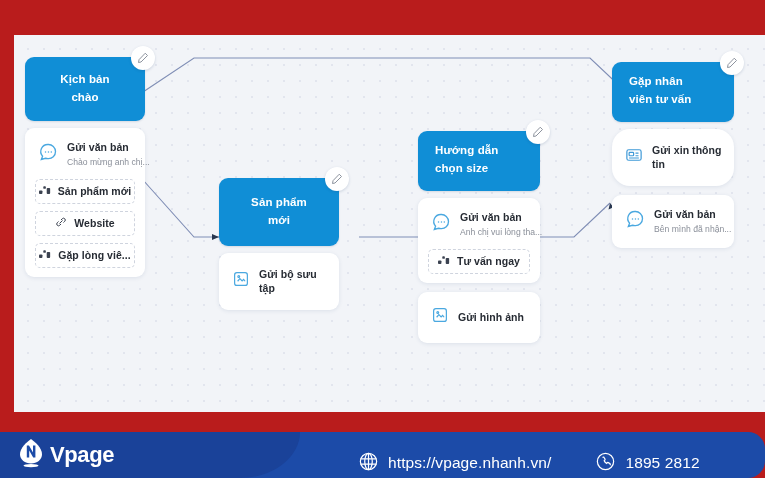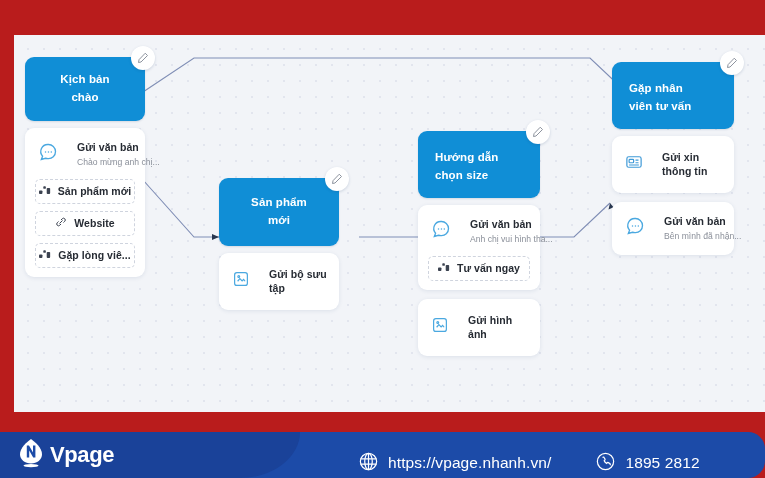--- a/index.html
+++ b/index.html
@@ -30,21 +30,21 @@
 
   .hdr {
     position: relative;
     background: #108ed6;
     border-radius: 9px;
     color:#fff;
     font-weight: bold;
     font-size: 11.5px;
     letter-spacing: .1px;
     line-height: 1.55;
-    padding: 18px 34px 13px 17px;
+    padding: 11px 34px 13px 17px;
     box-shadow: 0 1px 2px rgba(20,50,90,.13);
   }
   .hdr.center { text-align:center; padding:14px 30px; }
 
   .pencil {
     position:absolute;
     right: -10px; top: -11px;
     width: 24px; height: 24px;
     border-radius: 50%;
     background:#fff;
@@ -53,21 +53,21 @@
   }
 
   .panel {
     background:#fff;
     border-radius: 9px;
     box-shadow: 0 1px 4px rgba(30,60,110,.10);
     padding: 9px 10px;
     margin-top: 7px;
   }
 
-  .msg { display:flex; align-items:center; gap:19px; padding: 3px 2px 4px 3px; }
+  .msg { display:flex; align-items:center; gap:9px; padding: 3px 2px 4px 3px; }
   .msg .ic { flex:0 0 auto; }
   .msg .txt .t1 {
     font-size: 10.5px; color:#262b33; font-weight:bold; line-height:1.35;
     letter-spacing:.05px;
   }
   .msg .txt .t2 {
     font-size: 8.6px; color:#8a8f99; line-height:1.4; margin-top:2px;
     white-space:nowrap;
   }
   .msg.single .t1 { font-size:10.5px; }
@@ -241,21 +241,21 @@
           <span class="ic ic-chat">
             <svg width="20" height="20" viewBox="0 0 24 24" fill="none" stroke="currentColor" stroke-width="1.6">
               <path d="M21 11.5a8.4 8.4 0 0 1-9 8.5 9.7 9.7 0 0 1-3-.5L4 21l1.5-4A8.4 8.4 0 0 1 12 3a8.4 8.4 0 0 1 9 8.5z"></path>
               <circle cx="9" cy="12" r=".9" fill="currentColor" stroke="none"></circle>
               <circle cx="12.5" cy="12" r=".9" fill="currentColor" stroke="none"></circle>
               <circle cx="16" cy="12" r=".9" fill="currentColor" stroke="none"></circle>
             </svg>
           </span>
           <span class="txt">
             <div class="t1">Gửi văn bản</div>
-            <div class="t2">Anh chị vui hình tha...</div>
+            <div class="t2">Anh chị vui lòng tha...</div>
           </span>
         </div>
         <div class="opt">
           <span class="ic-small">
             <svg width="12" height="11" viewBox="0 0 14 12" fill="currentColor">
               <rect x="0" y="6" width="4" height="4" rx="1"></rect>
                 <rect x="5" y="1" width="3" height="3" rx="1"></rect>
               <rect x="9" y="3" width="4" height="7" rx="1"></rect>
             </svg>
           </span>
@@ -280,21 +280,21 @@
 
     <div class="node" style="left:598px; top:27px; width:122px;">
       <div class="hdr">
         <span>Gặp nhân viên tư vấn</span>
         <span class="pencil">
           <svg width="12" height="12" viewBox="0 0 24 24" fill="none" stroke="#8d939e" stroke-width="2" stroke-linecap="round" stroke-linejoin="round">
             <path d="M17 3l4 4L8 20l-5 1 1-5z"></path>
           </svg>
         </span>
       </div>
-      <div class="panel" style="padding:11px 10px;">
+      <div class="panel" style="padding:11px 10px;border-radius:18px;">
         <div class="msg single">
           <span class="ic ic-form">
             <svg width="18" height="18" viewBox="0 0 24 24" fill="none" stroke="currentColor" stroke-width="1.6">
               <rect x="2.5" y="5" width="19" height="14" rx="2.5"></rect>
               <rect x="5.5" y="8.5" width="6" height="4.5" rx="1"></rect>
               <path d="M14 9.5h4M14 13h4M5.5 16h13"></path>
             </svg>
           </span>
           <span class="txt">
             <div class="t1">Gửi xin thông tin</div>

